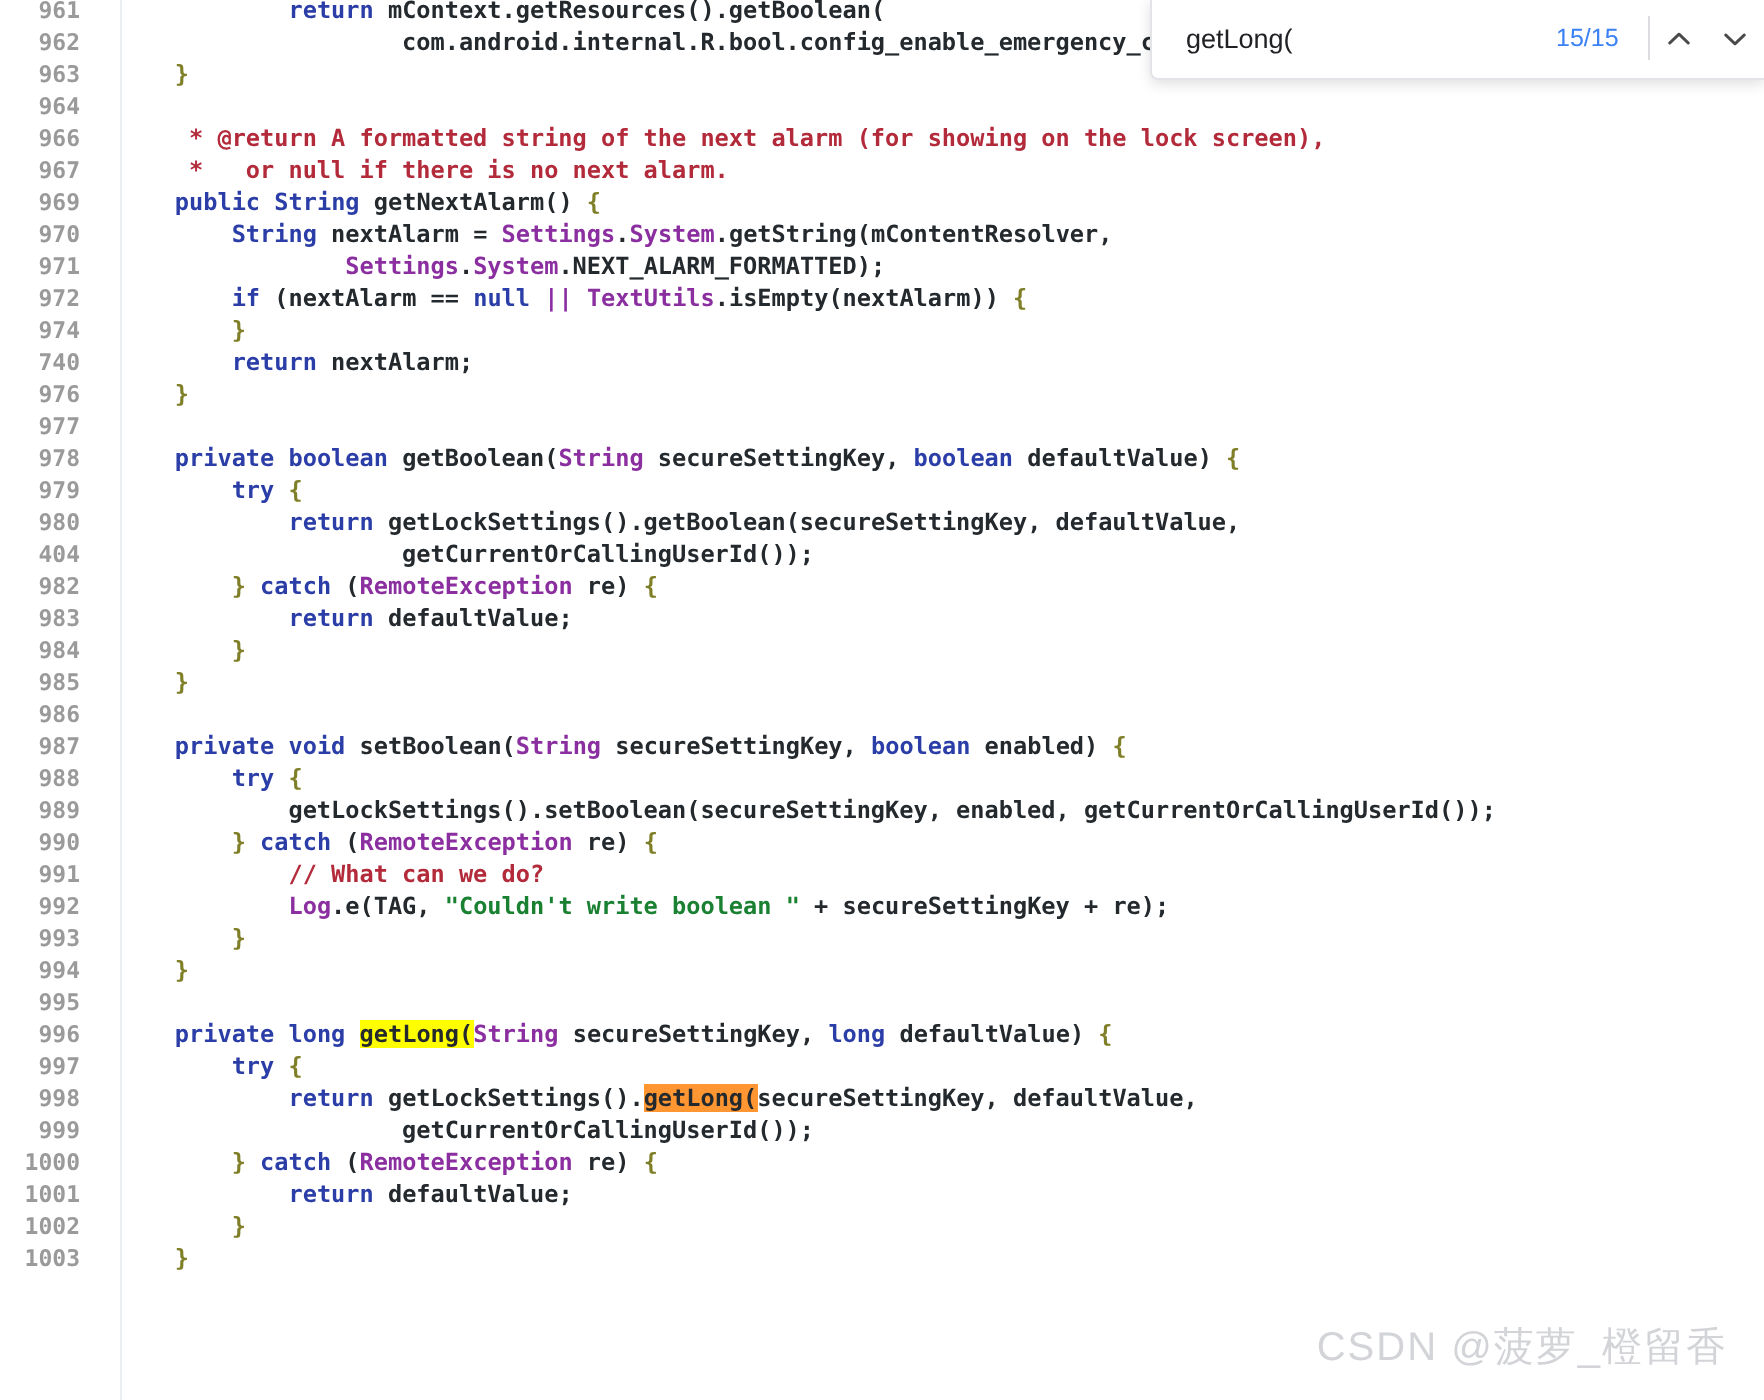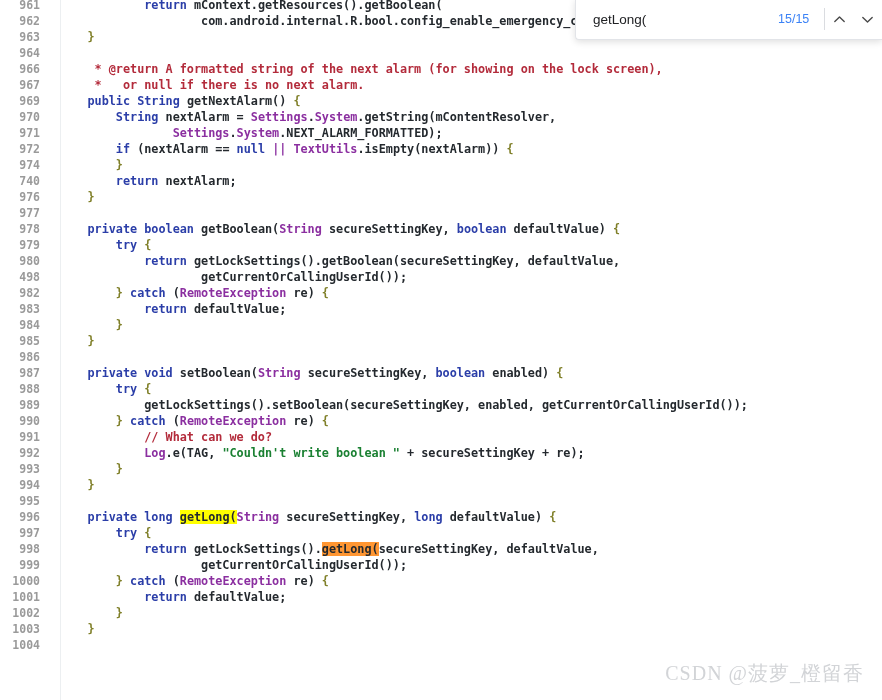--- a/index.html
+++ b/index.html
@@ -146,21 +146,21 @@
     border: none;
     padding: 0;
   }
   .find-btn svg { display: block; }
 
   
   #watermark {
     position: absolute;
     right: 18px;
     bottom: 13px;
-    font-family: Liberation Serif, serif;
+    font-family: Liberation Sans, sans-serif;
     font-size: 20px;
     color: #d2d4d7;
     letter-spacing: 1px;
     user-select: none;
     z-index: 5;
     white-space: nowrap;
   }
 </style>
 </head>
 <body>
@@ -178,21 +178,21 @@
       <div class="code-row"><div class="ln">970</div><div class="code-text"><span class="t-punc">        </span><span class="t-kw">String</span><span class="t-id"> nextAlarm = </span><span class="t-type">Settings</span><span class="t-punc">.</span><span class="t-type">System</span><span class="t-id">.getString(mContentResolver,</span></div></div>
       <div class="code-row"><div class="ln">971</div><div class="code-text"><span class="t-punc">                </span><span class="t-type">Settings</span><span class="t-punc">.</span><span class="t-type">System</span><span class="t-id">.NEXT_ALARM_FORMATTED);</span></div></div>
       <div class="code-row"><div class="ln">972</div><div class="code-text"><span class="t-punc">        </span><span class="t-kw">if</span><span class="t-id"> (nextAlarm == </span><span class="t-kw">null</span><span class="t-punc"> </span><span class="t-op">||</span><span class="t-punc"> </span><span class="t-type">TextUtils</span><span class="t-id">.isEmpty(nextAlarm)) </span><span class="t-brace">{</span></div></div>
       <div class="code-row"><div class="ln">974</div><div class="code-text"><span class="t-punc">        </span><span class="t-brace">}</span></div></div>
       <div class="code-row"><div class="ln">740</div><div class="code-text"><span class="t-punc">        </span><span class="t-kw">return</span><span class="t-id"> nextAlarm;</span></div></div>
       <div class="code-row"><div class="ln">976</div><div class="code-text"><span class="t-punc">    </span><span class="t-brace">}</span></div></div>
       <div class="code-row"><div class="ln">977</div><div class="code-text"><span class="t-punc"></span></div></div>
       <div class="code-row"><div class="ln">978</div><div class="code-text"><span class="t-punc">    </span><span class="t-kw">private</span><span class="t-punc"> </span><span class="t-kw">boolean</span><span class="t-id"> getBoolean(</span><span class="t-type">String</span><span class="t-id"> secureSettingKey, </span><span class="t-kw">boolean</span><span class="t-id"> defaultValue) </span><span class="t-brace">{</span></div></div>
       <div class="code-row"><div class="ln">979</div><div class="code-text"><span class="t-punc">        </span><span class="t-kw">try</span><span class="t-punc"> </span><span class="t-brace">{</span></div></div>
       <div class="code-row"><div class="ln">980</div><div class="code-text"><span class="t-punc">            </span><span class="t-kw">return</span><span class="t-id"> getLockSettings().getBoolean(secureSettingKey, defaultValue,</span></div></div>
-      <div class="code-row"><div class="ln">498</div><div class="code-text"><span class="t-id">                    getCurrentOrCallingUserId());</span></div></div>
+      <div class="code-row"><div class="ln">404</div><div class="code-text"><span class="t-id">                    getCurrentOrCallingUserId());</span></div></div>
       <div class="code-row"><div class="ln">982</div><div class="code-text"><span class="t-punc">        </span><span class="t-brace">}</span><span class="t-punc"> </span><span class="t-kw">catch</span><span class="t-id"> (</span><span class="t-type">RemoteException</span><span class="t-id"> re) </span><span class="t-brace">{</span></div></div>
       <div class="code-row"><div class="ln">983</div><div class="code-text"><span class="t-punc">            </span><span class="t-kw">return</span><span class="t-id"> defaultValue;</span></div></div>
       <div class="code-row"><div class="ln">984</div><div class="code-text"><span class="t-punc">        </span><span class="t-brace">}</span></div></div>
       <div class="code-row"><div class="ln">985</div><div class="code-text"><span class="t-punc">    </span><span class="t-brace">}</span></div></div>
       <div class="code-row"><div class="ln">986</div><div class="code-text"><span class="t-punc"></span></div></div>
       <div class="code-row"><div class="ln">987</div><div class="code-text"><span class="t-punc">    </span><span class="t-kw">private</span><span class="t-punc"> </span><span class="t-kw">void</span><span class="t-id"> setBoolean(</span><span class="t-type">String</span><span class="t-id"> secureSettingKey, </span><span class="t-kw">boolean</span><span class="t-id"> enabled) </span><span class="t-brace">{</span></div></div>
       <div class="code-row"><div class="ln">988</div><div class="code-text"><span class="t-punc">        </span><span class="t-kw">try</span><span class="t-punc"> </span><span class="t-brace">{</span></div></div>
       <div class="code-row"><div class="ln">989</div><div class="code-text"><span class="t-id">            getLockSettings().setBoolean(secureSettingKey, enabled, getCurrentOrCallingUserId());</span></div></div>
       <div class="code-row"><div class="ln">990</div><div class="code-text"><span class="t-punc">        </span><span class="t-brace">}</span><span class="t-punc"> </span><span class="t-kw">catch</span><span class="t-id"> (</span><span class="t-type">RemoteException</span><span class="t-id"> re) </span><span class="t-brace">{</span></div></div>
       <div class="code-row"><div class="ln">991</div><div class="code-text"><span class="t-cmt">            // What can we do?</span></div></div>
@@ -201,21 +201,20 @@
       <div class="code-row"><div class="ln">994</div><div class="code-text"><span class="t-punc">    </span><span class="t-brace">}</span></div></div>
       <div class="code-row"><div class="ln">995</div><div class="code-text"><span class="t-punc"></span></div></div>
       <div class="code-row"><div class="ln">996</div><div class="code-text"><span class="t-punc">    </span><span class="t-kw">private</span><span class="t-punc"> </span><span class="t-kw">long</span><span class="t-punc"> </span><span class="t-id hl-match">getLong(</span><span class="t-type">String</span><span class="t-id"> secureSettingKey, </span><span class="t-kw">long</span><span class="t-id"> defaultValue) </span><span class="t-brace">{</span></div></div>
       <div class="code-row"><div class="ln">997</div><div class="code-text"><span class="t-punc">        </span><span class="t-kw">try</span><span class="t-punc"> </span><span class="t-brace">{</span></div></div>
       <div class="code-row"><div class="ln">998</div><div class="code-text"><span class="t-punc">            </span><span class="t-kw">return</span><span class="t-id"> getLockSettings().</span><span class="t-id hl-current">getLong(</span><span class="t-id">secureSettingKey, defaultValue,</span></div></div>
       <div class="code-row"><div class="ln">999</div><div class="code-text"><span class="t-id">                    getCurrentOrCallingUserId());</span></div></div>
       <div class="code-row"><div class="ln">1000</div><div class="code-text"><span class="t-punc">        </span><span class="t-brace">}</span><span class="t-punc"> </span><span class="t-kw">catch</span><span class="t-id"> (</span><span class="t-type">RemoteException</span><span class="t-id"> re) </span><span class="t-brace">{</span></div></div>
       <div class="code-row"><div class="ln">1001</div><div class="code-text"><span class="t-punc">            </span><span class="t-kw">return</span><span class="t-id"> defaultValue;</span></div></div>
       <div class="code-row"><div class="ln">1002</div><div class="code-text"><span class="t-punc">        </span><span class="t-brace">}</span></div></div>
       <div class="code-row"><div class="ln">1003</div><div class="code-text"><span class="t-punc">    </span><span class="t-brace">}</span></div></div>
-      <div class="code-row"><div class="ln">1004</div><div class="code-text"><span class="t-punc"></span></div></div>
     </div>
 </div>
 
 <div id="find-bar">
   <input id="find-input" type="text" value="getLong(" placeholder="Find" style="">
   <span id="find-count">15/15</span>
   <span class="find-divider"></span>
   <button class="find-btn" title="Previous match">
     <span>
       <svg width="15" height="15" viewBox="0 0 16 16" aria-hidden="true">

